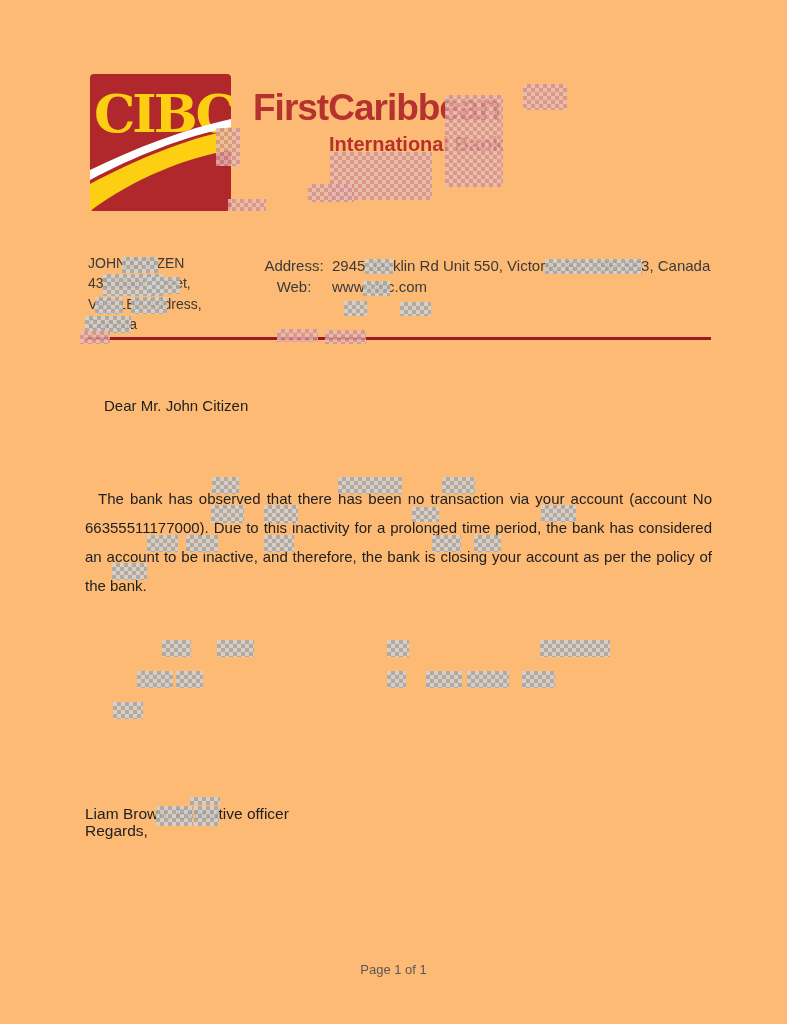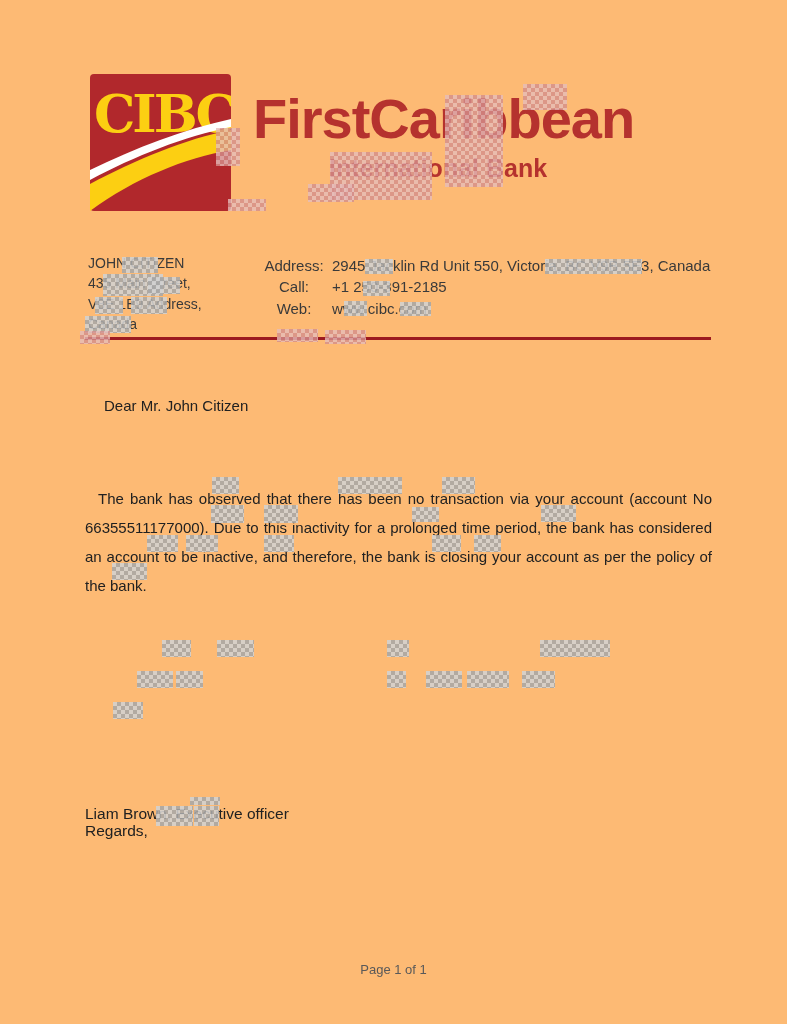--- a/index.html
+++ b/index.html
@@ -10,24 +10,24 @@
     font-family:"Liberation Sans", sans-serif;
     color:#212121;
     overflow:hidden;
   }
   .abs{position:absolute;}
 
   
   .logo-square{left:90px;top:74px;width:141px;height:137px;}
   .brand-name{left:253px;top:88px;color:#b5322e;}
   .brand-line1{
-    font-size:56px;font-weight:700;letter-spacing:-1px;line-height:1.1;
+    font-size:37px;font-weight:700;letter-spacing:-1px;line-height:1.1;
   }
   .brand-line2{
-    font-size:25px;font-weight:700;letter-spacing:0px;margin-left:76px;margin-top:4px;
+    font-size:20px;font-weight:700;letter-spacing:0px;margin-left:76px;margin-top:4px;
   }
 
   
   .recipient{left:88px;top:253px;font-size:14px;line-height:20.3px;color:#3a3a3a;}
   .contact{left:256px;top:255px;font-size:15px;line-height:21.3px;color:#3a3a3a;}
   .contact-row{display:flex;text-align:center;}
   .contact-label{width:76px;}
   .contact-value{white-space:nowrap;}
 
   .divider{left:85px;top:337px;width:626px;height:3px;background:#9c1b20;}
@@ -84,24 +84,20 @@
     <div>JOHN CITIZEN</div>
     <div>435 Main Street,</div>
     <div>V8E 1B9 Address,</div>
     <div>Canada</div>
   </div>
 
   <div class="abs contact">
     <div class="contact-row">
       <div class="contact-label">Address:</div>
       <div class="contact-value">2945 Jacklin Rd Unit 550, Victoria, BC V9B 5E3, Canada</div>
-    </div>
-    <div class="contact-row">
-      <div class="contact-label">Call:</div>
-      <div class="contact-value">+1 250-391-2185</div>
     </div>
     <div class="contact-row">
       <div class="contact-label">Web:</div>
       <div class="contact-value">www.cibc.com</div>
     </div>
   </div>
 
   <div class="abs divider"></div>
 
   <div class="abs salutation">Dear Mr. John Citizen</div>

